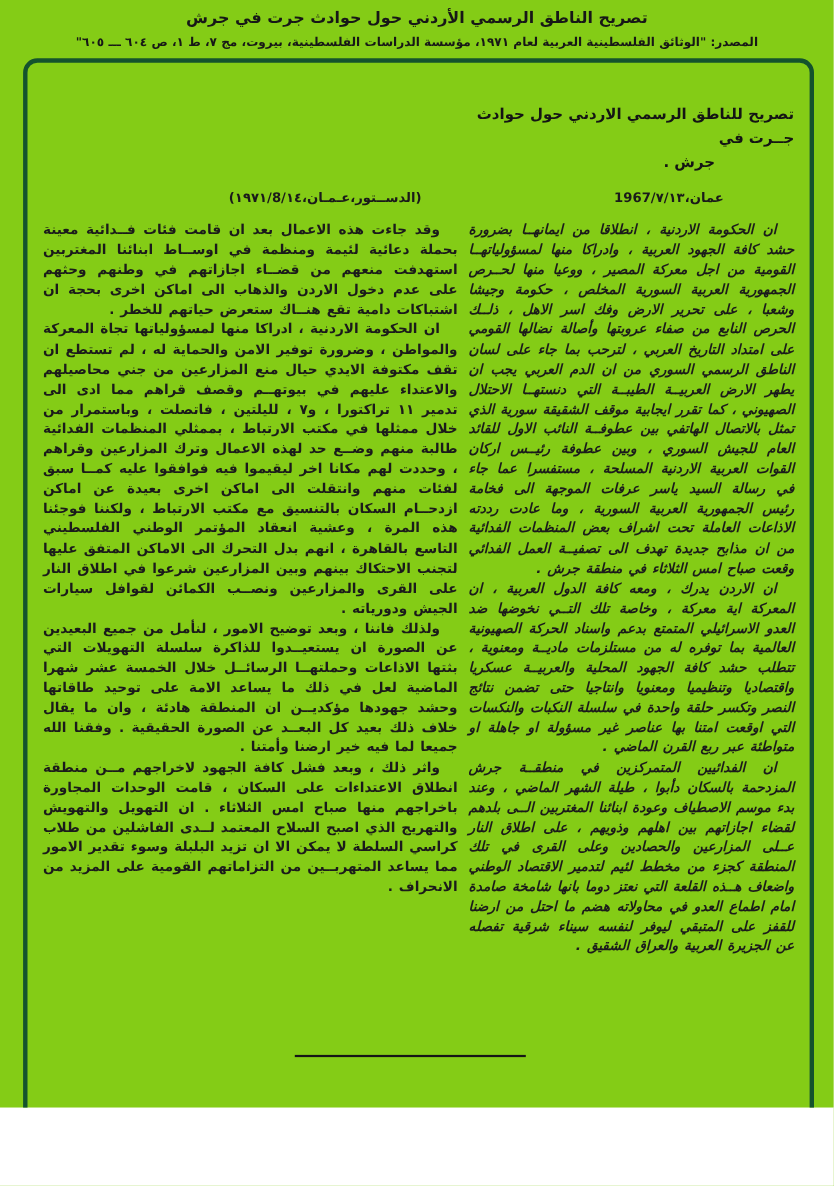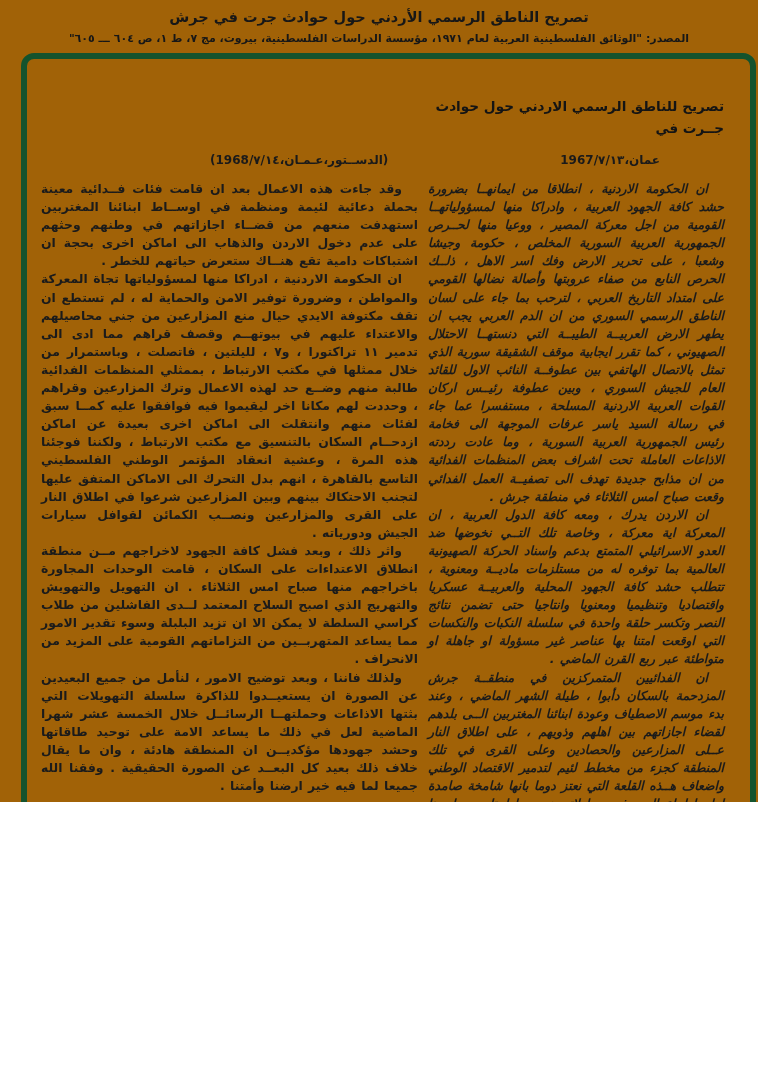--- a/index.html
+++ b/index.html
@@ -1,38 +1,38 @@
 <!DOCTYPE html>
 <html lang="ar" dir="rtl"><head>
 <meta charset="utf-8">
 <style>
   html,body{margin:0;padding:0;background:#ffffff;}
   .page{
     position:relative;
-    width:758px;height:802px;
-    background:#a16207;
+    width:758px;height:1007px;
+    background:#84cc16;
     font-family:"DejaVu Sans",sans-serif;
     color:#171717;
     overflow:hidden;
     direction:rtl;
   }
   
   .scan-header{ text-align:center; padding-top:7px; }
   .scan-header .h-title{
     font-size:14.5px; font-weight:700; line-height:20px; letter-spacing:0;
   }
   .scan-header .h-source{
     font-size:11px; font-weight:700; margin-top:4px; line-height:15px;
   }
   
   .doc-frame{
     position:absolute; left:21px; top:53px;
     width:683px; height:967px;
-    border:6px solid #14532d; border-radius:13px;
-    padding:0 26px 0 14px;
+    border:4px solid #14532d; border-radius:13px;
+    padding:0 14px 0 14px;
     box-sizing:content-box;
   }
   .doc-title{
     margin-top:36px;
     width:312px; margin-right:0; margin-left:auto;
     font-size:13.6px; font-weight:700; line-height:22px;
     text-align:right; color:#141414;
   }
   .doc-title .t2{ padding-right:72px; }
   .dateline{
@@ -65,38 +65,39 @@
 
   <div class="scan-header">
     <div class="h-title">تصريح الناطق الرسمي الأردني حول حوادث جرت في جرش</div>
     <div class="h-source">المصدر: "الوثائق الفلسطينية العربية لعام ١٩٧١، مؤسسة الدراسات الفلسطينية، بيروت، مج ٧، ط ١، ص ٦٠٤ ـــ ٦٠٥"</div>
   </div>
 
   <div class="doc-frame">
 
     <div class="doc-title">
       <div class="t1">تصريح للناطق الرسمي الاردني حول حوادث جــرت في</div>
+      <div class="t2">جرش .</div>
     </div>
 
     <div class="dateline">
       <span>عمان،١٣‏/‏٧‏/‏1967</span>
-      <span>(الدســتور،عـمـان،١٤‏/‏٧‏/‏1968)</span>
+      <span>(الدســتور،عـمـان،١٤‏/‏8‏/‏١٩٧١)</span>
     </div>
 
     <div class="columns">
       <div class="col col-first">
         <p>ان الحكومة الاردنية ، انطلاقا من ايمانهــا بضرورة حشد كافة الجهود العربية ، وادراكا منها لمسؤولياتهــا القومية من اجل معركة المصير ، ووعيا منها لحــرص الجمهورية العربية السورية المخلص ، حكومة وجيشا وشعبا ، على تحرير الارض وفك اسر الاهل ، ذلــك الحرص النابع من صفاء عروبتها وأصالة نضالها القومي على امتداد التاريخ العربي ، لترحب بما جاء على لسان الناطق الرسمي السوري من ان الدم العربي يجب ان يطهر الارض العربيــة الطيبــة التي دنستهــا الاحتلال الصهيوني ، كما تقرر ايجابية موقف الشقيقة سورية الذي تمثل بالاتصال الهاتفي بين عطوفــة النائب الاول للقائد العام للجيش السوري ، وبين عطوفة رئيــس اركان القوات العربية الاردنية المسلحة ، مستفسرا عما جاء في رسالة السيد ياسر عرفات الموجهة الى فخامة رئيس الجمهورية العربية السورية ، وما عادت رددته الاذاعات العاملة تحت اشراف بعض المنظمات الفدائية من ان مذابح جديدة تهدف الى تصفيــة العمل الفدائي وقعت صباح امس الثلاثاء في منطقة جرش .</p>
         <p>ان الاردن يدرك ، ومعه كافة الدول العربية ، ان المعركة اية معركة ، وخاصة تلك التــي نخوضها ضد العدو الاسرائيلي المتمتع بدعم واسناد الحركة الصهيونية العالمية بما توفره له من مستلزمات ماديــة ومعنوية ، تتطلب حشد كافة الجهود المحلية والعربيــة عسكريا واقتصاديا وتنظيميا ومعنويا وانتاجيا حتى تضمن نتائج النصر وتكسر حلقة واحدة في سلسلة النكبات والنكسات التي اوقعت امتنا بها عناصر غير مسؤولة او جاهلة او متواطئة عبر ربع القرن الماضي .</p>
         <p>ان الفدائيين المتمركزين في منطقــة جرش المزدحمة بالسكان دأبوا ، طيلة الشهر الماضي ، وعند بدء موسم الاصطياف وعودة ابنائنا المغتربين الــى بلدهم لقضاء اجازاتهم بين اهلهم وذويهم ، على اطلاق النار عــلى المزارعين والحصادين وعلى القرى في تلك المنطقة كجزء من مخطط لئيم لتدمير الاقتصاد الوطني واضعاف هــذه القلعة التي نعتز دوما بانها شامخة صامدة امام اطماع العدو في محاولاته هضم ما احتل من ارضنا للقفز على المتبقي ليوفر لنفسه سيناء شرقية تفصله عن الجزيرة العربية والعراق الشقيق .</p>
       </div>
       <div class="col col-second">
         <p>وقد جاءت هذه الاعمال بعد ان قامت فئات فــدائية معينة بحملة دعائية لئيمة ومنظمة في اوســاط ابنائنا المغتربين استهدفت منعهم من قضــاء اجازاتهم في وطنهم وحثهم على عدم دخول الاردن والذهاب الى اماكن اخرى بحجة ان اشتباكات دامية تقع هنــاك ستعرض حياتهم للخطر .</p>
         <p>ان الحكومة الاردنية ، ادراكا منها لمسؤولياتها تجاة المعركة والمواطن ، وضرورة توفير الامن والحماية له ، لم تستطع ان تقف مكتوفة الايدي حيال منع المزارعين من جني محاصيلهم والاعتداء عليهم في بيوتهــم وقصف قراهم مما ادى الى تدمير ١١ تراكتورا ، و٧ ، لليلتين ، فاتصلت ، وباستمرار من خلال ممثلها في مكتب الارتباط ، بممثلي المنظمات الفدائية طالبة منهم وضــع حد لهذه الاعمال وترك المزارعين وقراهم ، وحددت لهم مكانا اخر ليقيموا فيه فوافقوا عليه كمــا سبق لفئات منهم وانتقلت الى اماكن اخرى بعيدة عن اماكن ازدحــام السكان بالتنسيق مع مكتب الارتباط ، ولكننا فوجئنا هذه المرة ، وعشية انعقاد المؤتمر الوطني الفلسطيني التاسع بالقاهرة ، انهم بدل التحرك الى الاماكن المتفق عليها لتجنب الاحتكاك بينهم وبين المزارعين شرعوا في اطلاق النار على القرى والمزارعين ونصــب الكمائن لقوافل سيارات الجيش ودورياته .</p>
+        <p>ولذلك فاننا ، وبعد توضيح الامور ، لنأمل من جميع البعيدين عن الصورة ان يستعيــدوا للذاكرة سلسلة التهويلات التي بثتها الاذاعات وحملتهــا الرسائــل خلال الخمسة عشر شهرا الماضية لعل في ذلك ما يساعد الامة على توحيد طاقاتها وحشد جهودها مؤكديــن ان المنطقة هادئة ، وان ما يقال خلاف ذلك بعيد كل البعــد عن الصورة الحقيقية . وفقنا الله جميعا لما فيه خير ارضنا وأمتنا .</p>
         <p>واثر ذلك ، وبعد فشل كافة الجهود لاخراجهم مــن منطقة انطلاق الاعتداءات على السكان ، قامت الوحدات المجاورة باخراجهم منها صباح امس الثلاثاء . ان التهويل والتهويش والتهريج الذي اصبح السلاح المعتمد لــدى الفاشلين من طلاب كراسي السلطة لا يمكن الا ان تزيد البلبلة وسوء تقدير الامور مما يساعد المتهربــين من التزاماتهم القومية على المزيد من الانحراف .</p>
-        <p>ولذلك فاننا ، وبعد توضيح الامور ، لنأمل من جميع البعيدين عن الصورة ان يستعيــدوا للذاكرة سلسلة التهويلات التي بثتها الاذاعات وحملتهــا الرسائــل خلال الخمسة عشر شهرا الماضية لعل في ذلك ما يساعد الامة على توحيد طاقاتها وحشد جهودها مؤكديــن ان المنطقة هادئة ، وان ما يقال خلاف ذلك بعيد كل البعــد عن الصورة الحقيقية . وفقنا الله جميعا لما فيه خير ارضنا وأمتنا .</p>
       </div>
     </div>
 
   </div>
 
   <div class="divider"></div>
 
 </div>
 
 </body></html>

